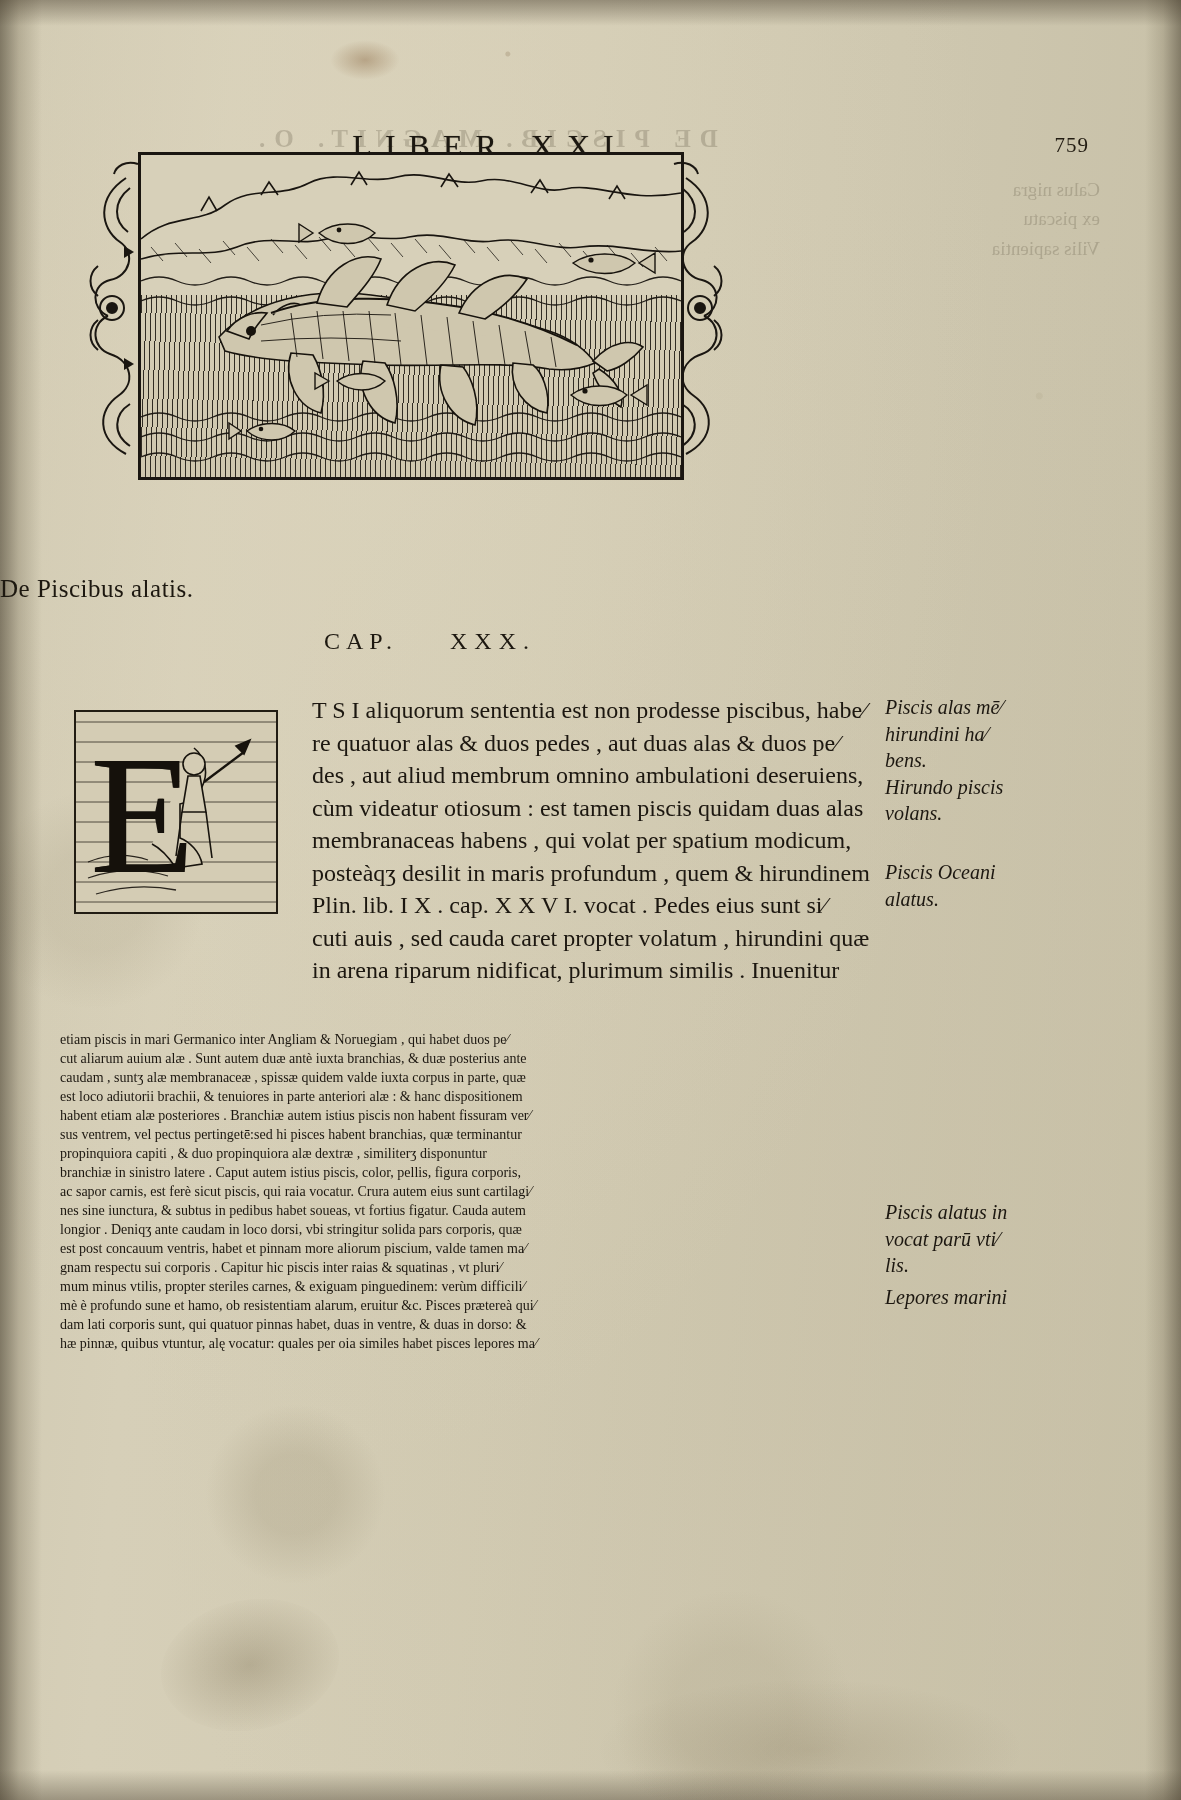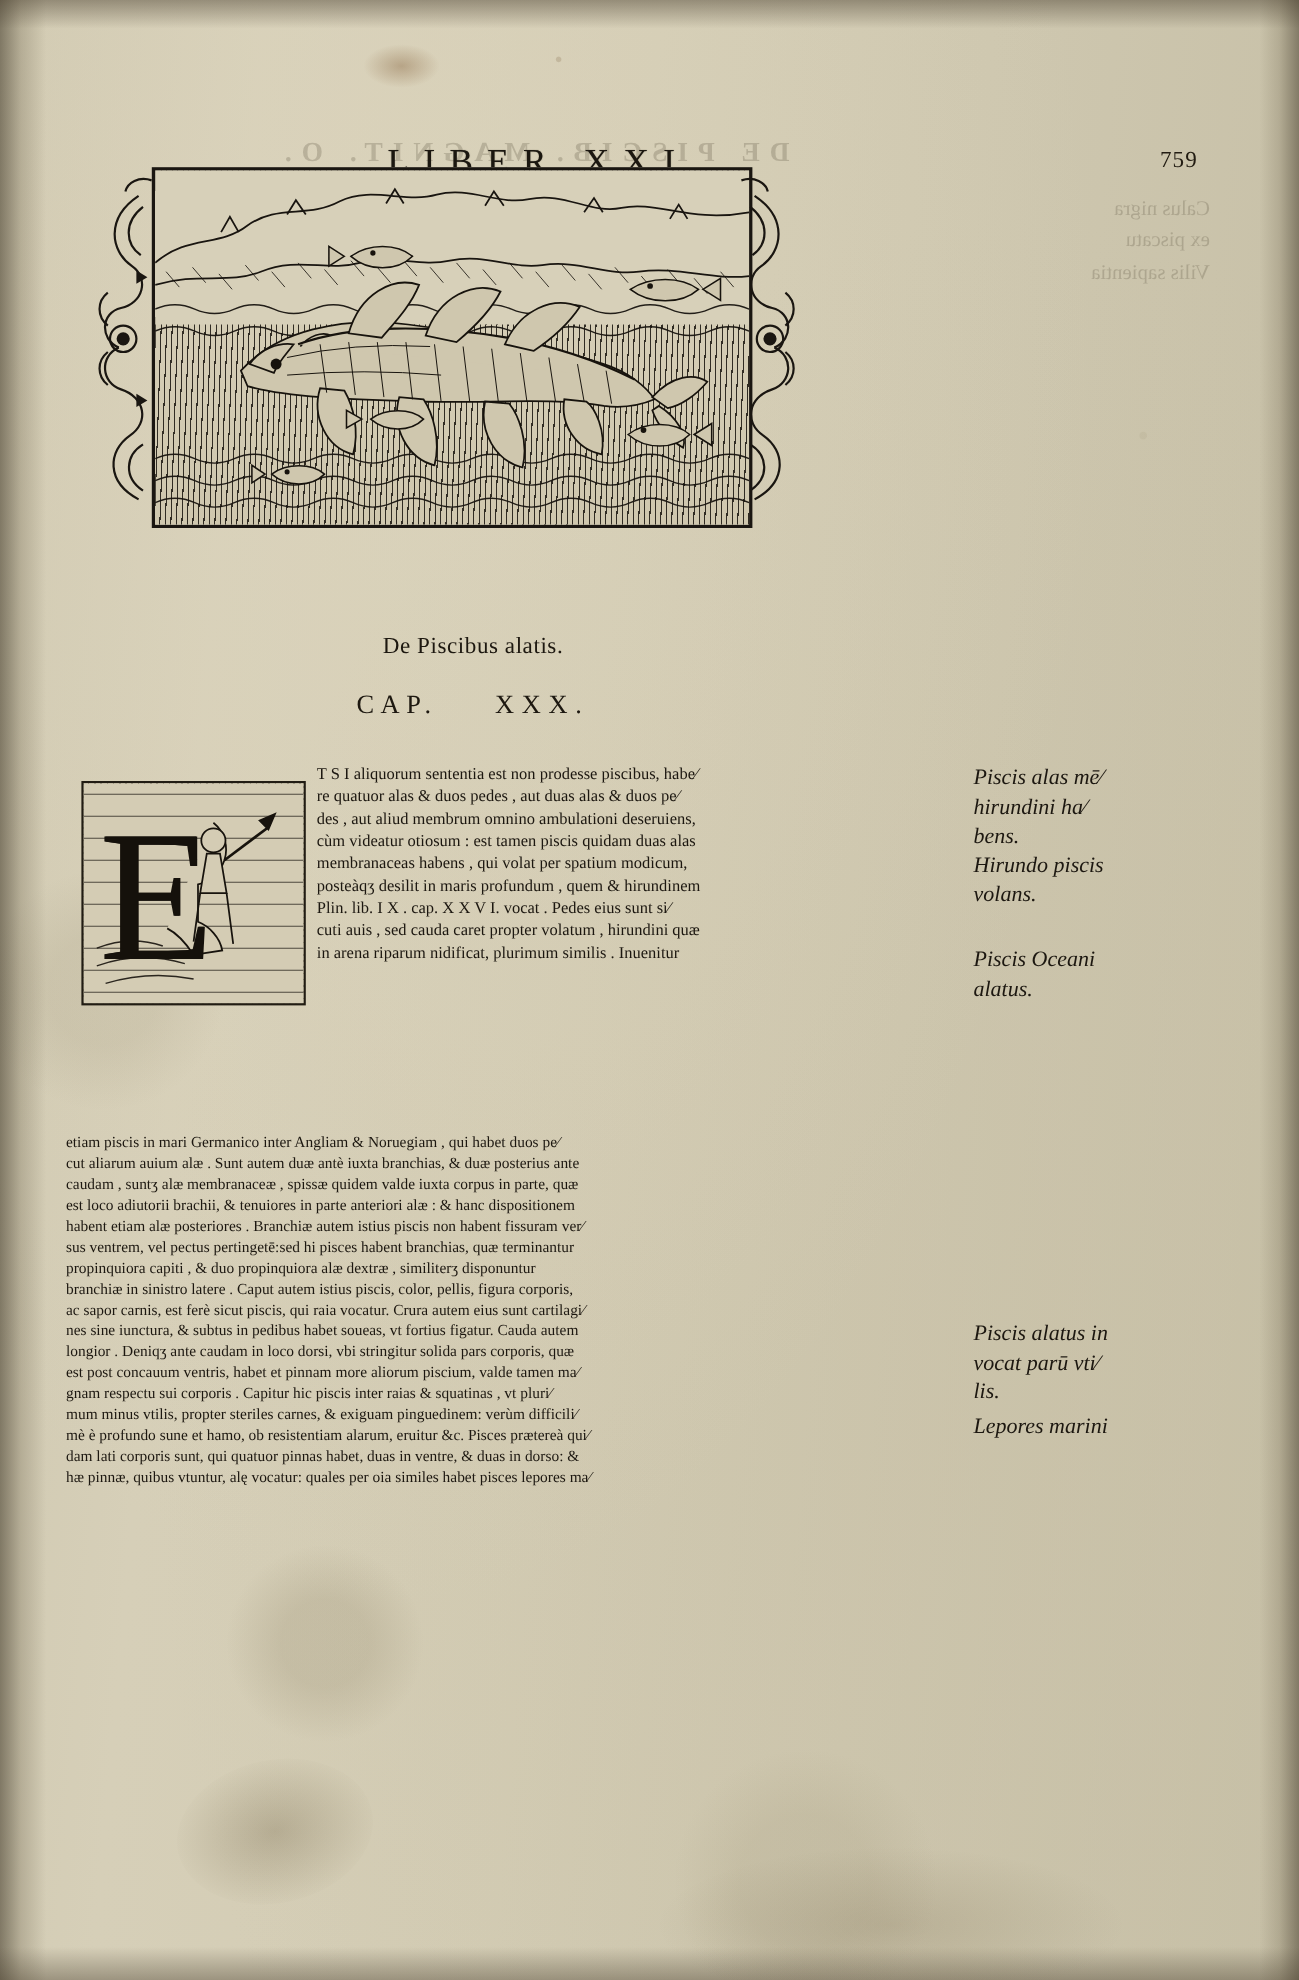--- a/index.html
+++ b/index.html
@@ -128,22 +128,21 @@
     width: 56px;
     height: 300px;
   }
   .orn-left { left: 0; }
   .orn-right { right: 0; }
 
   .caption-title {
     position: absolute;
     top: 575px;
     left: 0; width: 860px;
-    text-align: center;
-    font-size: 21px;
+    font-size: 25px;
     color: #1d1810;
     letter-spacing: 0.5px;
   }
   .caption-cap {
     position: absolute;
     top: 628px;
     left: 0; width: 860px;
     text-align: center;
     font-size: 24px;
     color: #1d1810;
@@ -169,24 +168,24 @@
     left: 14px; top: 18px;
     font-size: 170px;
     line-height: 1;
     color: #15110b;
     font-family: "Liberation Serif", serif;
     text-shadow: 1px 0 0 #15110b;
   }
 
   .body-col {
     position: absolute;
-    left: 288px;
+    left: 312px;
     top: 694px;
     width: 572px;
-    font-size: 15px;
+    font-size: 24px;
     line-height: 1.355;
     color: #1c1710;
     text-align: justify;
   }
   .body-col2 {
     position: absolute;
     left: 60px;
     top: 940px;
     width: 812px;
     font-size: 14px;

